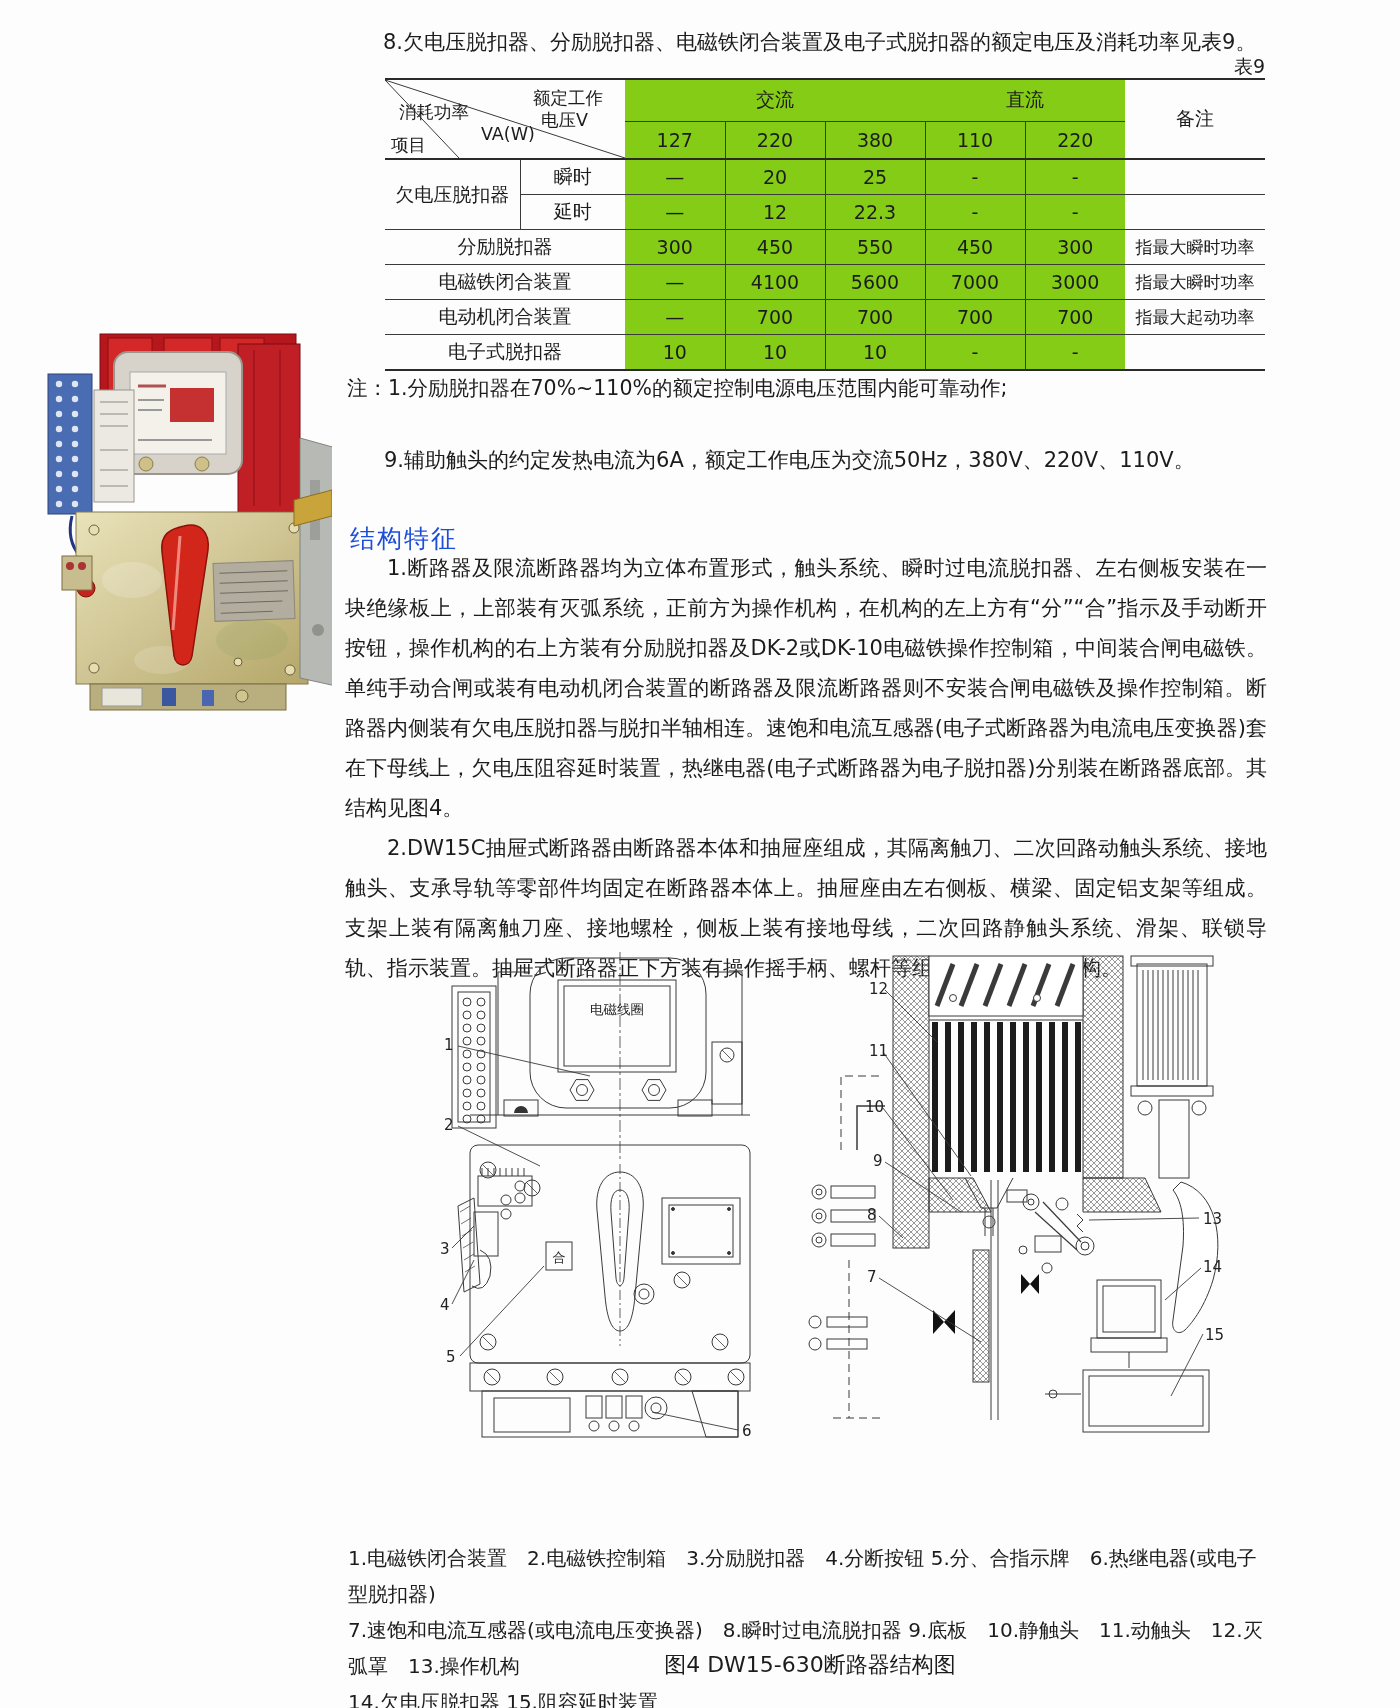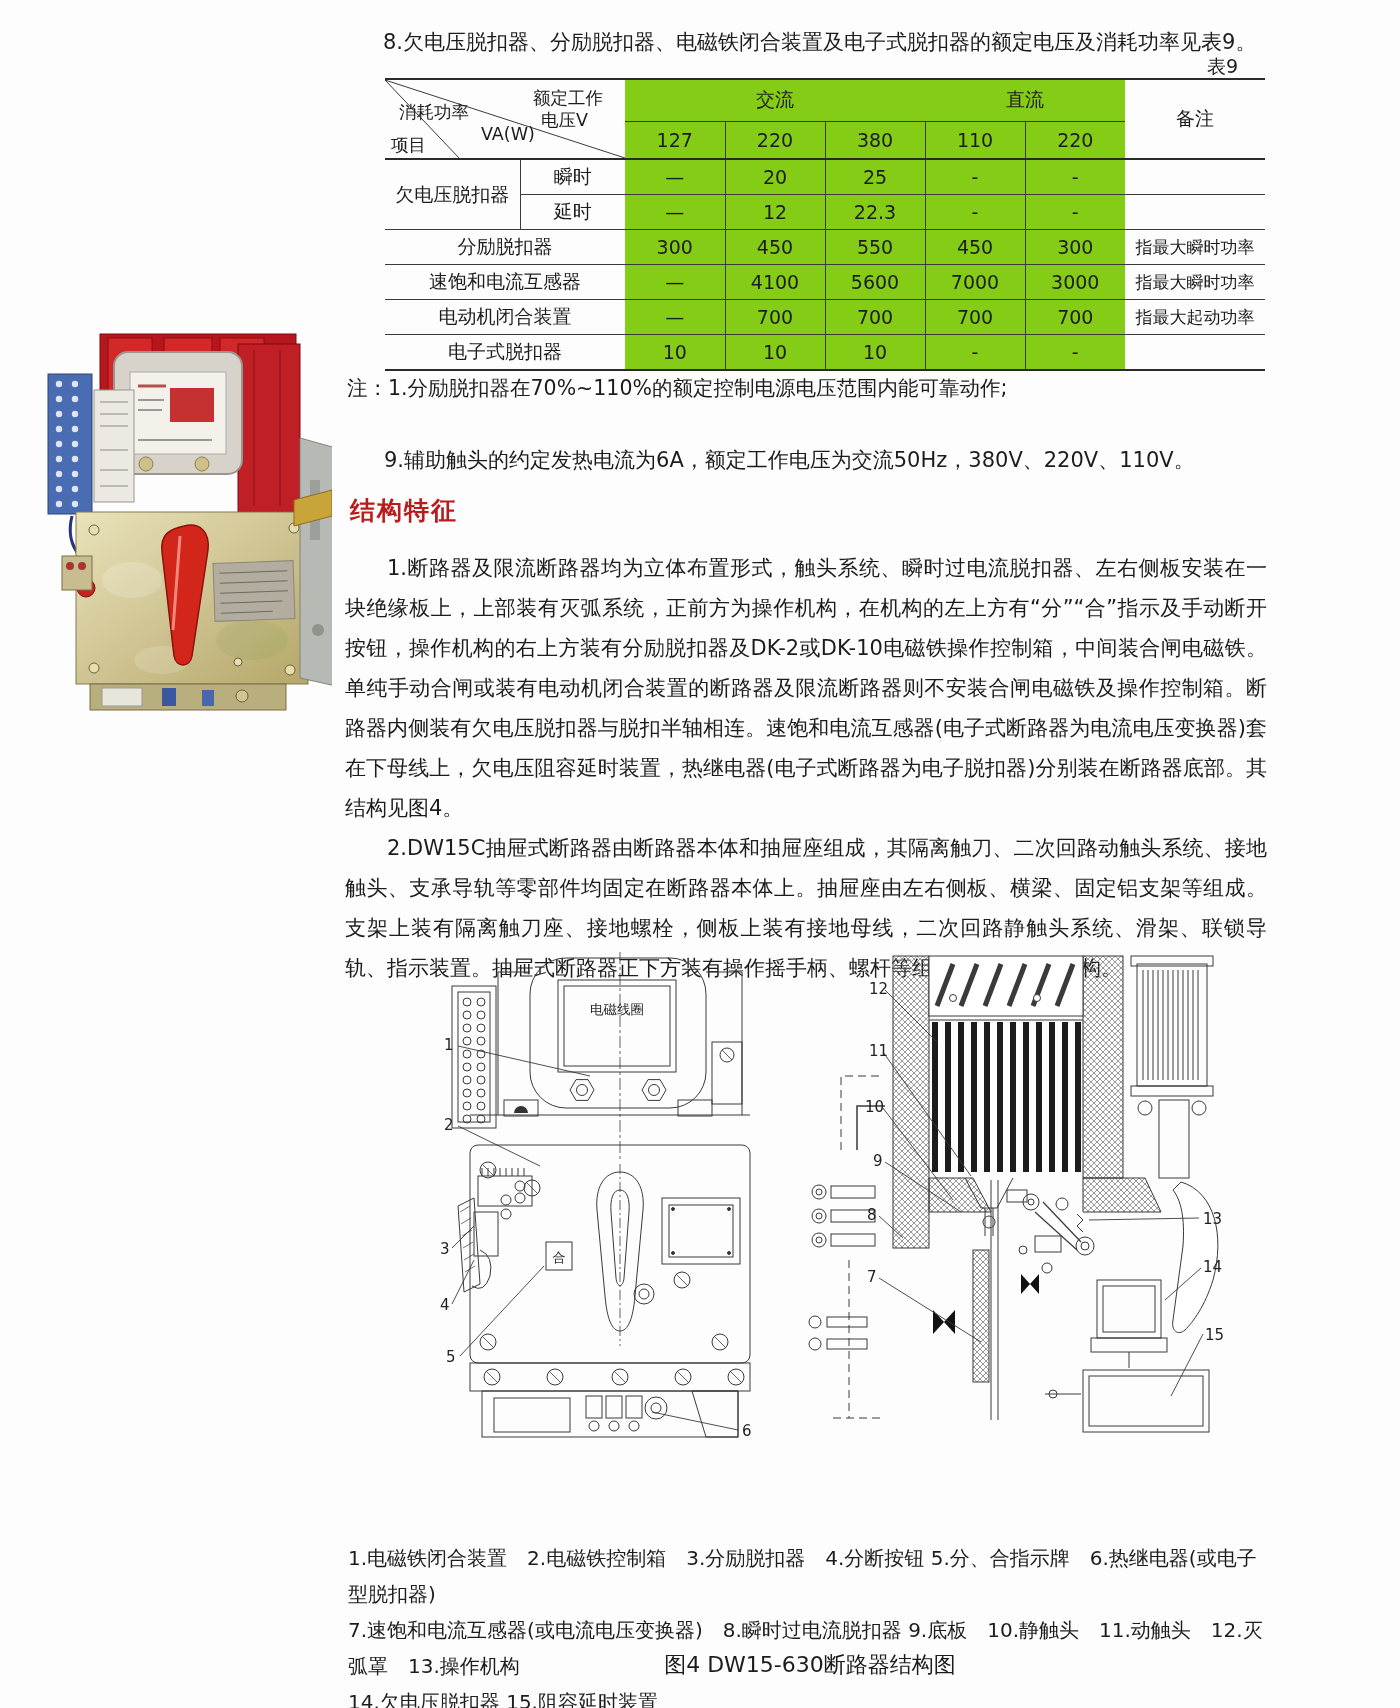--- a/index.html
+++ b/index.html
@@ -1,39 +1,39 @@
 <!DOCTYPE html>
 <html><head>
 <meta charset="utf-8">
 <style>
   html,body{margin:0;padding:0;background:#e9e9e9;}
   .page{position:relative;width:1400px;height:1708px;background:#fdfdfd;overflow:hidden;
         font-family:"DejaVu Sans","Liberation Sans",sans-serif;color:#1c1c1c;padding-left:12px;}
   .abs{position:absolute;}
   .intro{left:383px;top:28px;width:900px;font-size:21px;}
-  .tabletag{left:1180px;top:54px;width:85px;text-align:center;font-size:19px;}
+  .tabletag{left:1180px;top:54px;width:85px;text-align:right;font-size:19px;}
   
   .t9{left:385px;top:78px;border-collapse:collapse;table-layout:fixed;width:880px;font-size:19px;}
   .t9 td,.t9 th{font-weight:normal;text-align:center;vertical-align:middle;padding:0;height:34px;}
   .t9 .blu{background:#84cc16;}
   .t9 tr{border-bottom:1px solid #3a3a3a;}
   .t9 tr.toprow{border-top:2.5px solid #2a2a2a;}
   .t9 tr.hdr2{border-bottom:2px solid #2a2a2a;}
   .t9 tr.lastrow{border-bottom:2.5px solid #2a2a2a;}
   .t9 .vdiv{border-left:1px solid #3a3a3a;}
   .t9 .remark{font-size:17px;}
   .corner{position:relative;height:78px;}
   .corner svg{position:absolute;left:0;top:0;}
   .corner .ct{position:absolute;font-size:17.5px;line-height:20px;}
   .groupline{border-bottom:1px solid #3a3a3a;}
   
   .note1{left:347px;top:374px;font-size:20.5px;}
   .note2{left:384px;top:407px;font-size:20.5px;}
   .item9{left:384px;top:446px;font-size:21px;}
-  .sect{left:350px;top:494px;font-size:25px;font-weight:bold;color:#b91c1c;letter-spacing:2px;}
+  .sect{left:350px;top:522px;font-size:25px;font-weight:normal;color:#1d4ed8;letter-spacing:2px;}
   .body-text{left:345px;top:548px;width:922px;font-size:21px;line-height:40px;text-align:justify;}
   .body-text p{margin:0;text-indent:2em;}
   .caption{left:348px;top:1540px;width:920px;font-size:20px;line-height:36px;}
   .figtitle{left:350px;top:1650px;width:920px;text-align:center;font-size:22px;}
   
   svg text{font-family:"DejaVu Sans","Liberation Sans",sans-serif;}
   .lineart{stroke:#3a3a3a;fill:none;stroke-width:1;}
 </style>
 </head>
 <body>
@@ -102,21 +102,21 @@
     <tr>
       <td colspan="2">分励脱扣器</td>
       <td class="blu">300</td>
       <td class="blu vdiv">450</td>
       <td class="blu vdiv">550</td>
       <td class="blu vdiv">450</td>
       <td class="blu vdiv">300</td>
       <td class="remark">指最大瞬时功率</td>
     </tr>
     <tr>
-      <td colspan="2">速饱和电流互感器</td>
+      <td colspan="2">电磁铁闭合装置</td>
       <td class="blu">—</td>
       <td class="blu vdiv">4100</td>
       <td class="blu vdiv">5600</td>
       <td class="blu vdiv">7000</td>
       <td class="blu vdiv">3000</td>
       <td class="remark">指最大瞬时功率</td>
     </tr>
     <tr>
       <td colspan="2">电动机闭合装置</td>
       <td class="blu">—</td>

